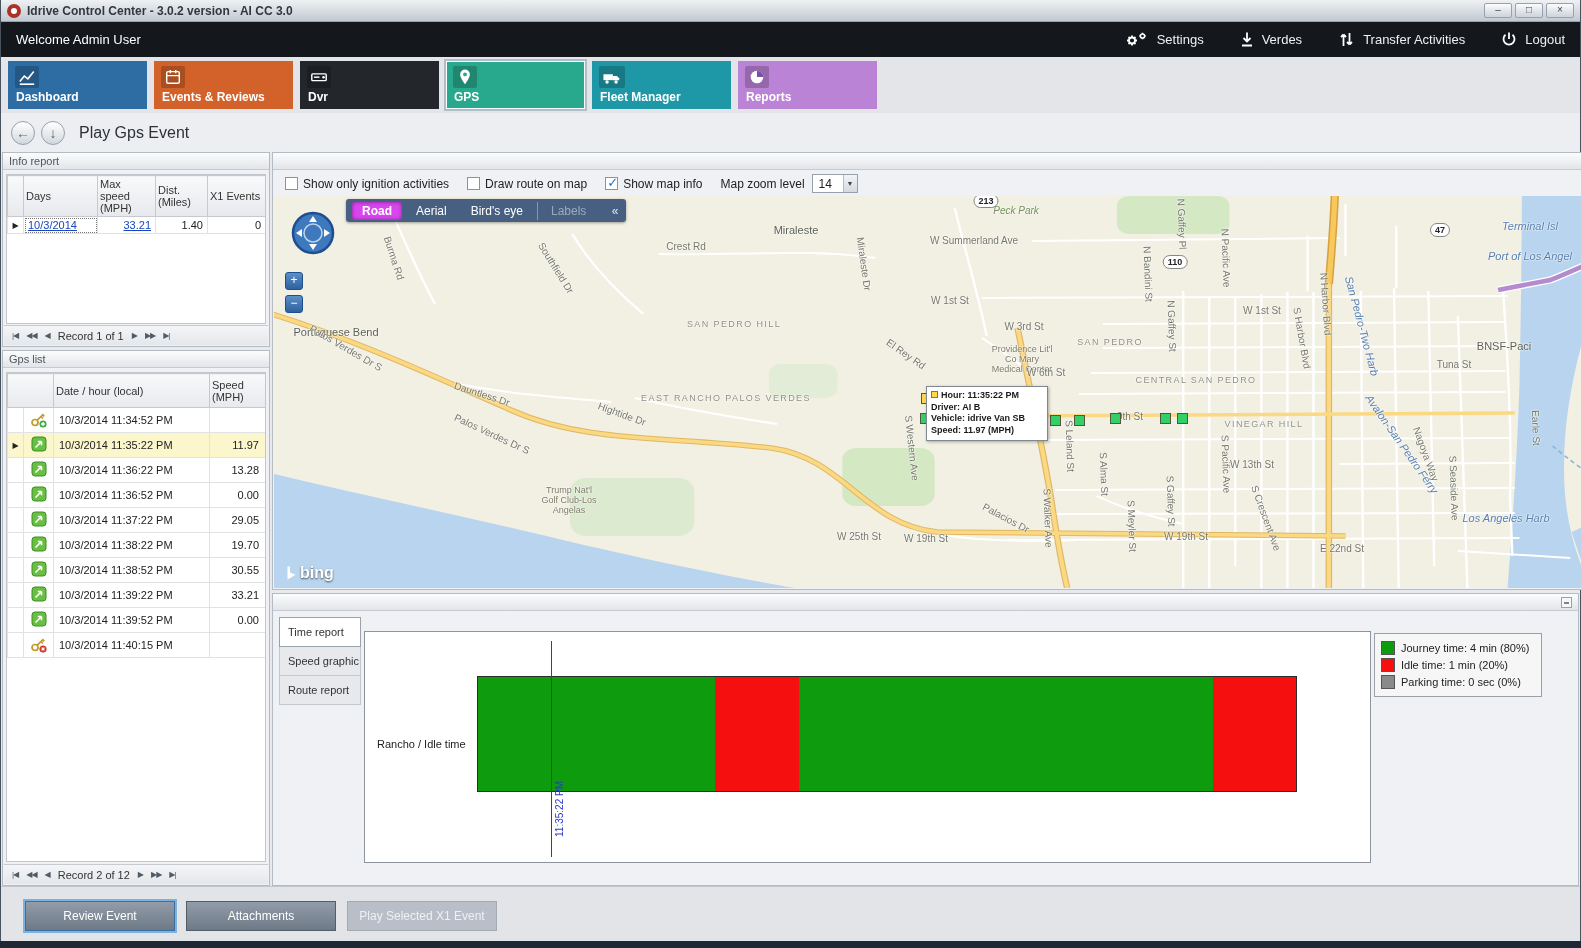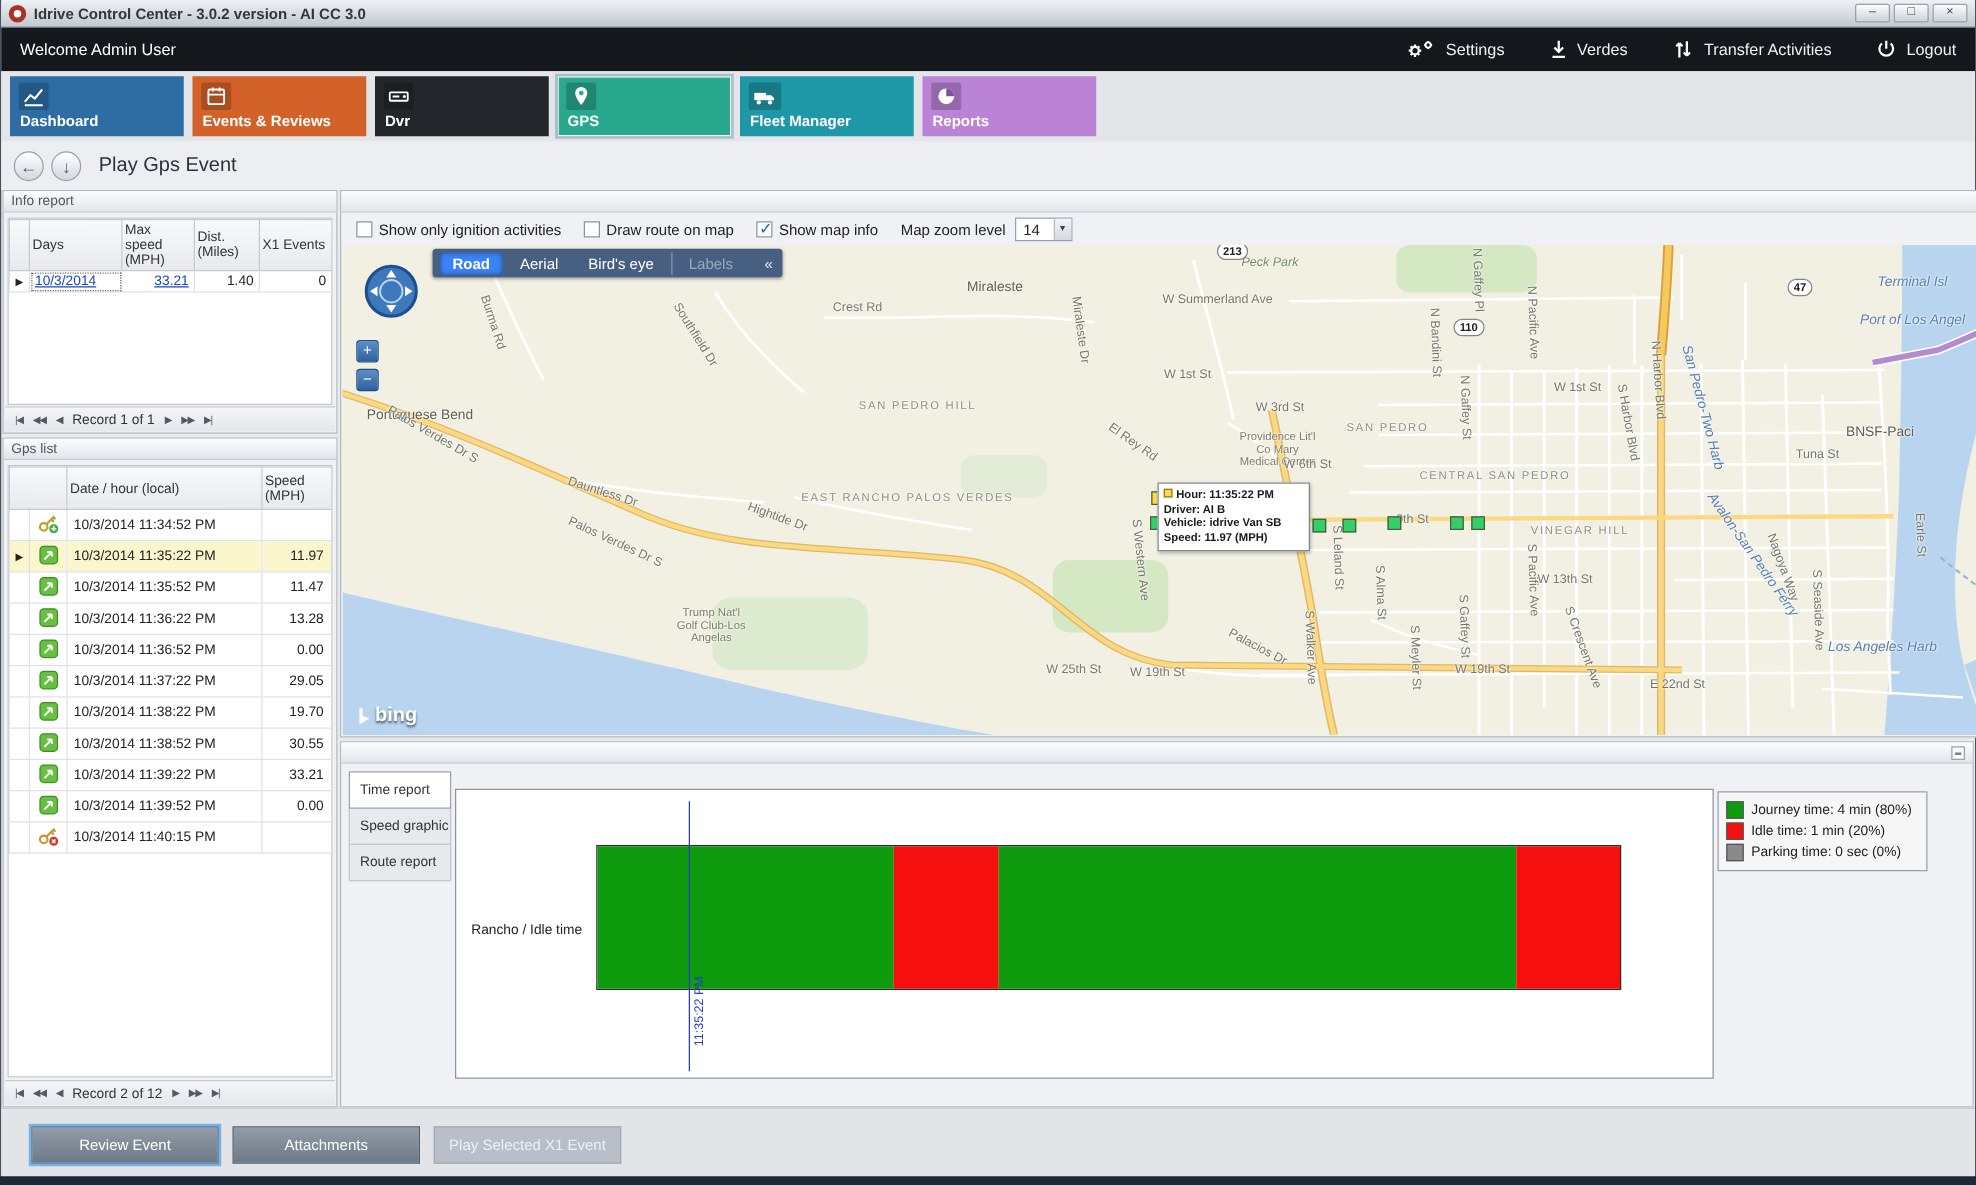--- a/index.html
+++ b/index.html
@@ -90,21 +90,21 @@
   .t-park  { font-size:10px; color:#739158; font-style:italic; }
   .t-area  { font-size:9px;  color:#8d9083; letter-spacing:1.4px; text-transform:uppercase; }
   .t-water { font-size:11px; color:#567fb0; font-style:italic; }
   .t-poi   { font-size:9px; color:#7d7a66; white-space:normal; width:64px; text-align:center; line-height:1.1; }
   .t-shield{ font-size:9px; color:#222; background:#fff; border:1px solid #858585; border-radius:8px;
     padding:0 4px; line-height:12px; font-weight:bold; text-shadow:none; }
   #map-modes { position:absolute; left:72px; top:3px; height:23px; background:rgba(47,76,116,0.88);
     border-radius:3px; display:flex; align-items:center; color:#fff; font-size:12px;
     padding:0 30px 0 6px; gap:4px; box-shadow:0 1px 3px rgba(0,0,0,0.35); }
   .mode { padding:2px 10px; cursor:pointer; }
-  .mode.sel { background:#3b82f6; border-radius:2px; font-weight:bold; box-shadow:inset 0 0 4px rgba(0,0,0,.45); }
+  .mode.sel { background:#d946ef; border-radius:2px; font-weight:bold; box-shadow:inset 0 0 4px rgba(0,0,0,.45); }
   .mode.dis { color:rgba(255,255,255,.45); border-left:1px solid rgba(255,255,255,.35); padding-left:13px; }
   #modes-collapse { position:absolute; right:8px; color:#dfe8f2; font-size:12px; cursor:pointer; }
   #map-compass { position:absolute; left:16px; top:14px; cursor:pointer; }
   .mapzoom { position:absolute; left:11px; top:76px; display:flex; flex-direction:column; gap:5px; }
   .mzbtn { width:18px; height:18px; border-radius:3px; background:linear-gradient(#5b8fc6,#2f61a0);
     border:1px solid #1d4e8f; color:#fff; font-size:12px; line-height:15px; text-align:center; cursor:pointer; }
   .marker { position:absolute; width:11px; height:11px; border:1px solid #4e5a40; }
   #map-tooltip { position:absolute; left:652px; top:190px; width:122px; background:#fff;
     border:1px solid #7f8890; box-shadow:1px 1px 3px rgba(0,0,0,.3); padding:3px 4px; z-index:5; }
   .ttl { font-size:9px; font-weight:bold; color:#1a1a1a; line-height:1.3; white-space:nowrap; }
@@ -338,29 +338,20 @@
             <td class="spd"></td>
           </tr>
           <tr class="selected">
             <td class="ind">▶</td>
             <td class="icn"><svg width="16" height="16" viewBox="0 0 16 16">
                 <rect x="1" y="1" width="14" height="14" rx="3" fill="#69bf43" stroke="#3d8f23"></rect>
                 <path d="M4.5 11.5L10.5 5.5M10.5 5.5H6.8M10.5 5.5v3.7" stroke="#fff" stroke-width="1.6" fill="none"></path>
               </svg></td>
             <td class="dt">10/3/2014 11:35:22 PM</td>
             <td class="spd">11.97</td>
-          </tr>
-          <tr>
-            <td class="ind"></td>
-            <td class="icn"><svg width="16" height="16" viewBox="0 0 16 16">
-                <rect x="1" y="1" width="14" height="14" rx="3" fill="#69bf43" stroke="#3d8f23"></rect>
-                <path d="M4.5 11.5L10.5 5.5M10.5 5.5H6.8M10.5 5.5v3.7" stroke="#fff" stroke-width="1.6" fill="none"></path>
-              </svg></td>
-            <td class="dt">10/3/2014 11:35:52 PM</td>
-            <td class="spd">11.47</td>
           </tr>
           <tr>
             <td class="ind"></td>
             <td class="icn"><svg width="16" height="16" viewBox="0 0 16 16">
                 <rect x="1" y="1" width="14" height="14" rx="3" fill="#69bf43" stroke="#3d8f23"></rect>
                 <path d="M4.5 11.5L10.5 5.5M10.5 5.5H6.8M10.5 5.5v3.7" stroke="#fff" stroke-width="1.6" fill="none"></path>
               </svg></td>
             <td class="dt">10/3/2014 11:36:22 PM</td>
             <td class="spd">13.28</td>
           </tr>

